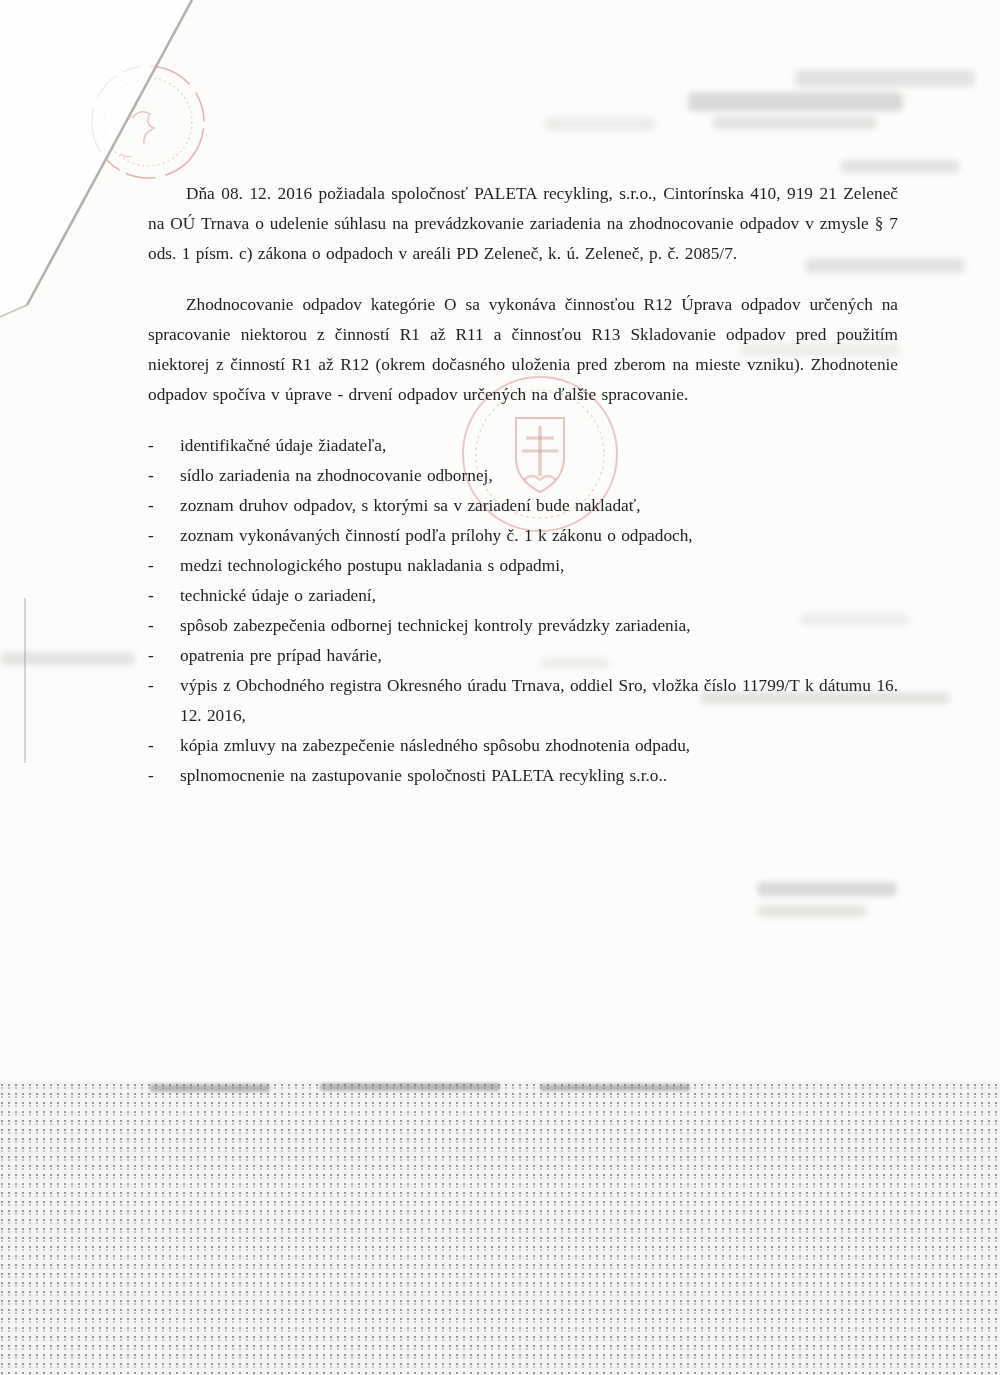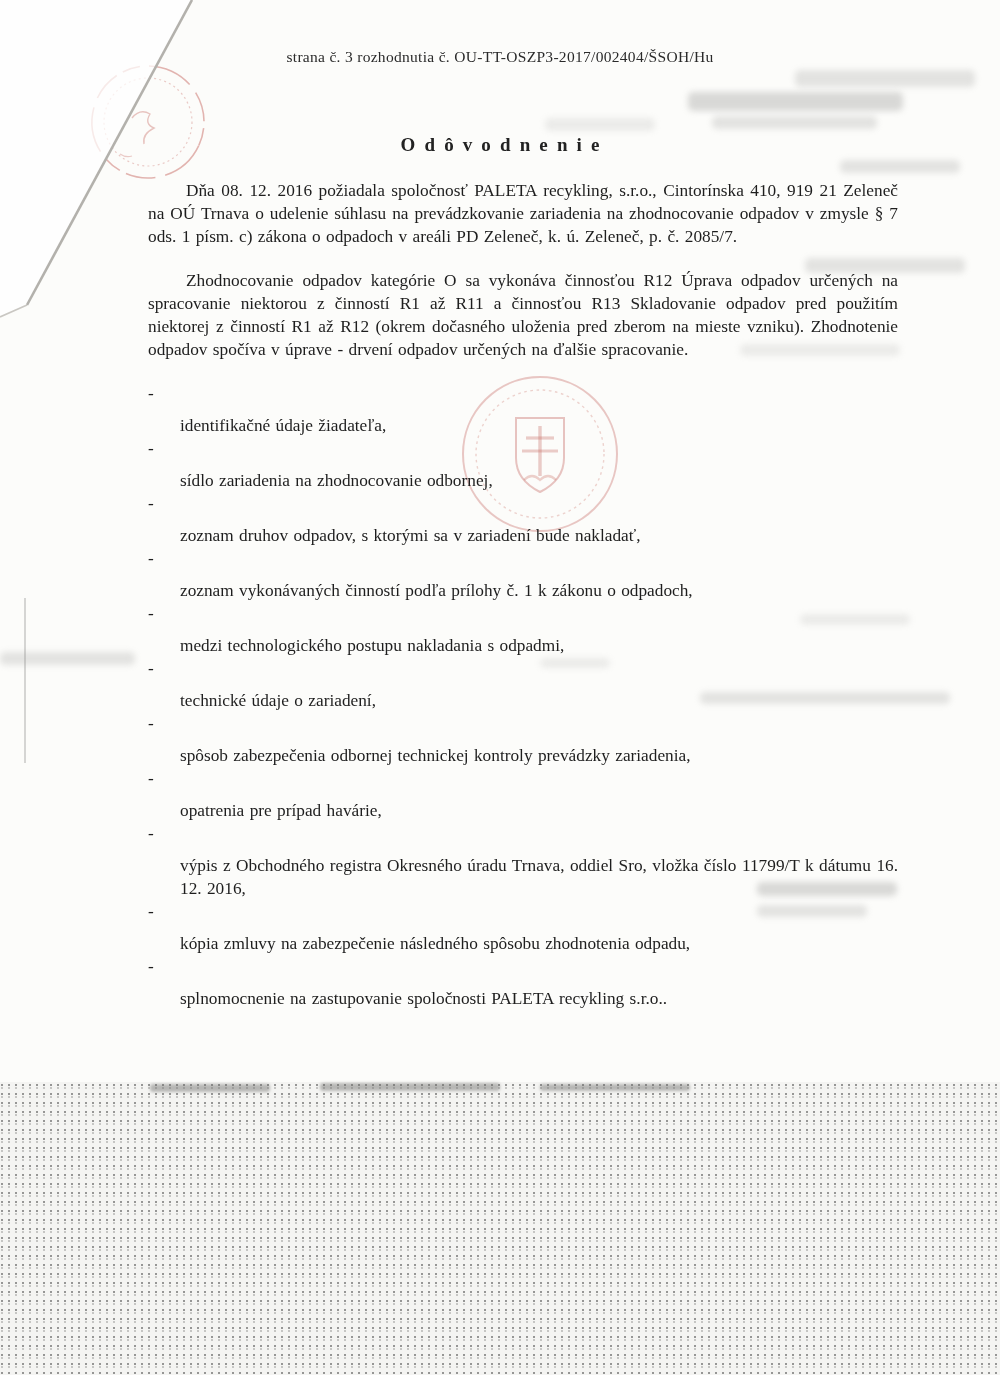--- a/index.html
+++ b/index.html
@@ -19,40 +19,40 @@
     letter-spacing:0.3px;
   }
   .doc-title{
     position:absolute;top:134px;left:0;width:100%;
     text-align:center;font-size:19px;font-weight:bold;color:#222;
     letter-spacing:0.48em;text-indent:0.48em;
   }
   
   .doc-body{
     position:absolute;left:148px;top:179px;width:750px;
-    font-size:17.3px;line-height:23px;color:#1e1e1e;
+    font-size:17.3px;line-height:30px;color:#1e1e1e;
     word-spacing:0.06em;
   }
   .doc-body p{
     margin:0 0 21px 0;
     text-align:justify;
     text-indent:38px;
   }
   .doc-body p.list-intro{margin-bottom:0;}
   ul.req-list{
     list-style:none;margin:0 0 21px 0;padding:0;
   }
   ul.req-list li{
     display:flex;align-items:flex-start;
   }
   ul.req-list .dash{
     flex:0 0 14px;margin-right:18px;text-align:left;
   }
   ul.req-list .li-text{
-    flex:1 1 auto;text-align:justify;margin-top:32px;
+    flex:1 1 auto;text-align:justify;
   }
   
   .fold-svg{position:absolute;left:0;top:0;pointer-events:none;}
   
   .stamp-svg{position:absolute;pointer-events:none;}
   .stamp-partial{left:84px;top:58px;}
   .stamp-main{left:450px;top:370px;}
   
   .smudge{
     position:absolute;background:#a8a8a6;border-radius:5px;
@@ -122,23 +122,21 @@
       <path d="M66,48 L114,48 L114,88 Q114,110 90,122 Q66,110 66,88 Z" stroke-width="2" opacity="0.40"></path>
 
       <path d="M90,56 L90,106" stroke-width="3.4" opacity="0.35"></path>
       <path d="M76,68 L104,68" stroke-width="3.2" opacity="0.35"></path>
       <path d="M72,81 L108,81" stroke-width="3.2" opacity="0.35"></path>
 
       <path d="M74,110 Q82,102 90,110 Q98,102 106,110" stroke-width="2.2" opacity="0.32"></path>
     </g>
   </svg>
 
-  <div class="header-line">strana č. 3 rozhodnutia č. OU-TT-OSZP3-2017/002404/ŠSOH/Hu</div>
 
-  <div class="doc-title">Odôvodnenie</div>
 
   <div class="doc-body">
     <p>Dňa 08. 12. 2016 požiadala spoločnosť PALETA recykling, s.r.o., Cintorínska 410, 919 21 Zeleneč na OÚ Trnava o udelenie súhlasu na prevádzkovanie zariadenia na zhodnocovanie odpadov v zmysle § 7 ods. 1 písm. c) zákona o odpadoch v areáli PD Zeleneč, k. ú. Zeleneč, p. č. 2085/7.</p>
     <p>Zhodnocovanie odpadov kategórie O sa vykonáva činnosťou R12 Úprava odpadov určených na spracovanie niektorou z činností R1 až R11 a činnosťou R13 Skladovanie odpadov pred použitím niektorej z činností R1 až R12 (okrem dočasného uloženia pred zberom na mieste vzniku). Zhodnotenie odpadov spočíva v úprave - drvení odpadov určených na ďalšie spracovanie.</p>
     <ul class="req-list">
       <li>
           <span class="dash">-</span>
           <span class="li-text">identifikačné údaje žiadateľa,</span>
         </li>
       <li>

